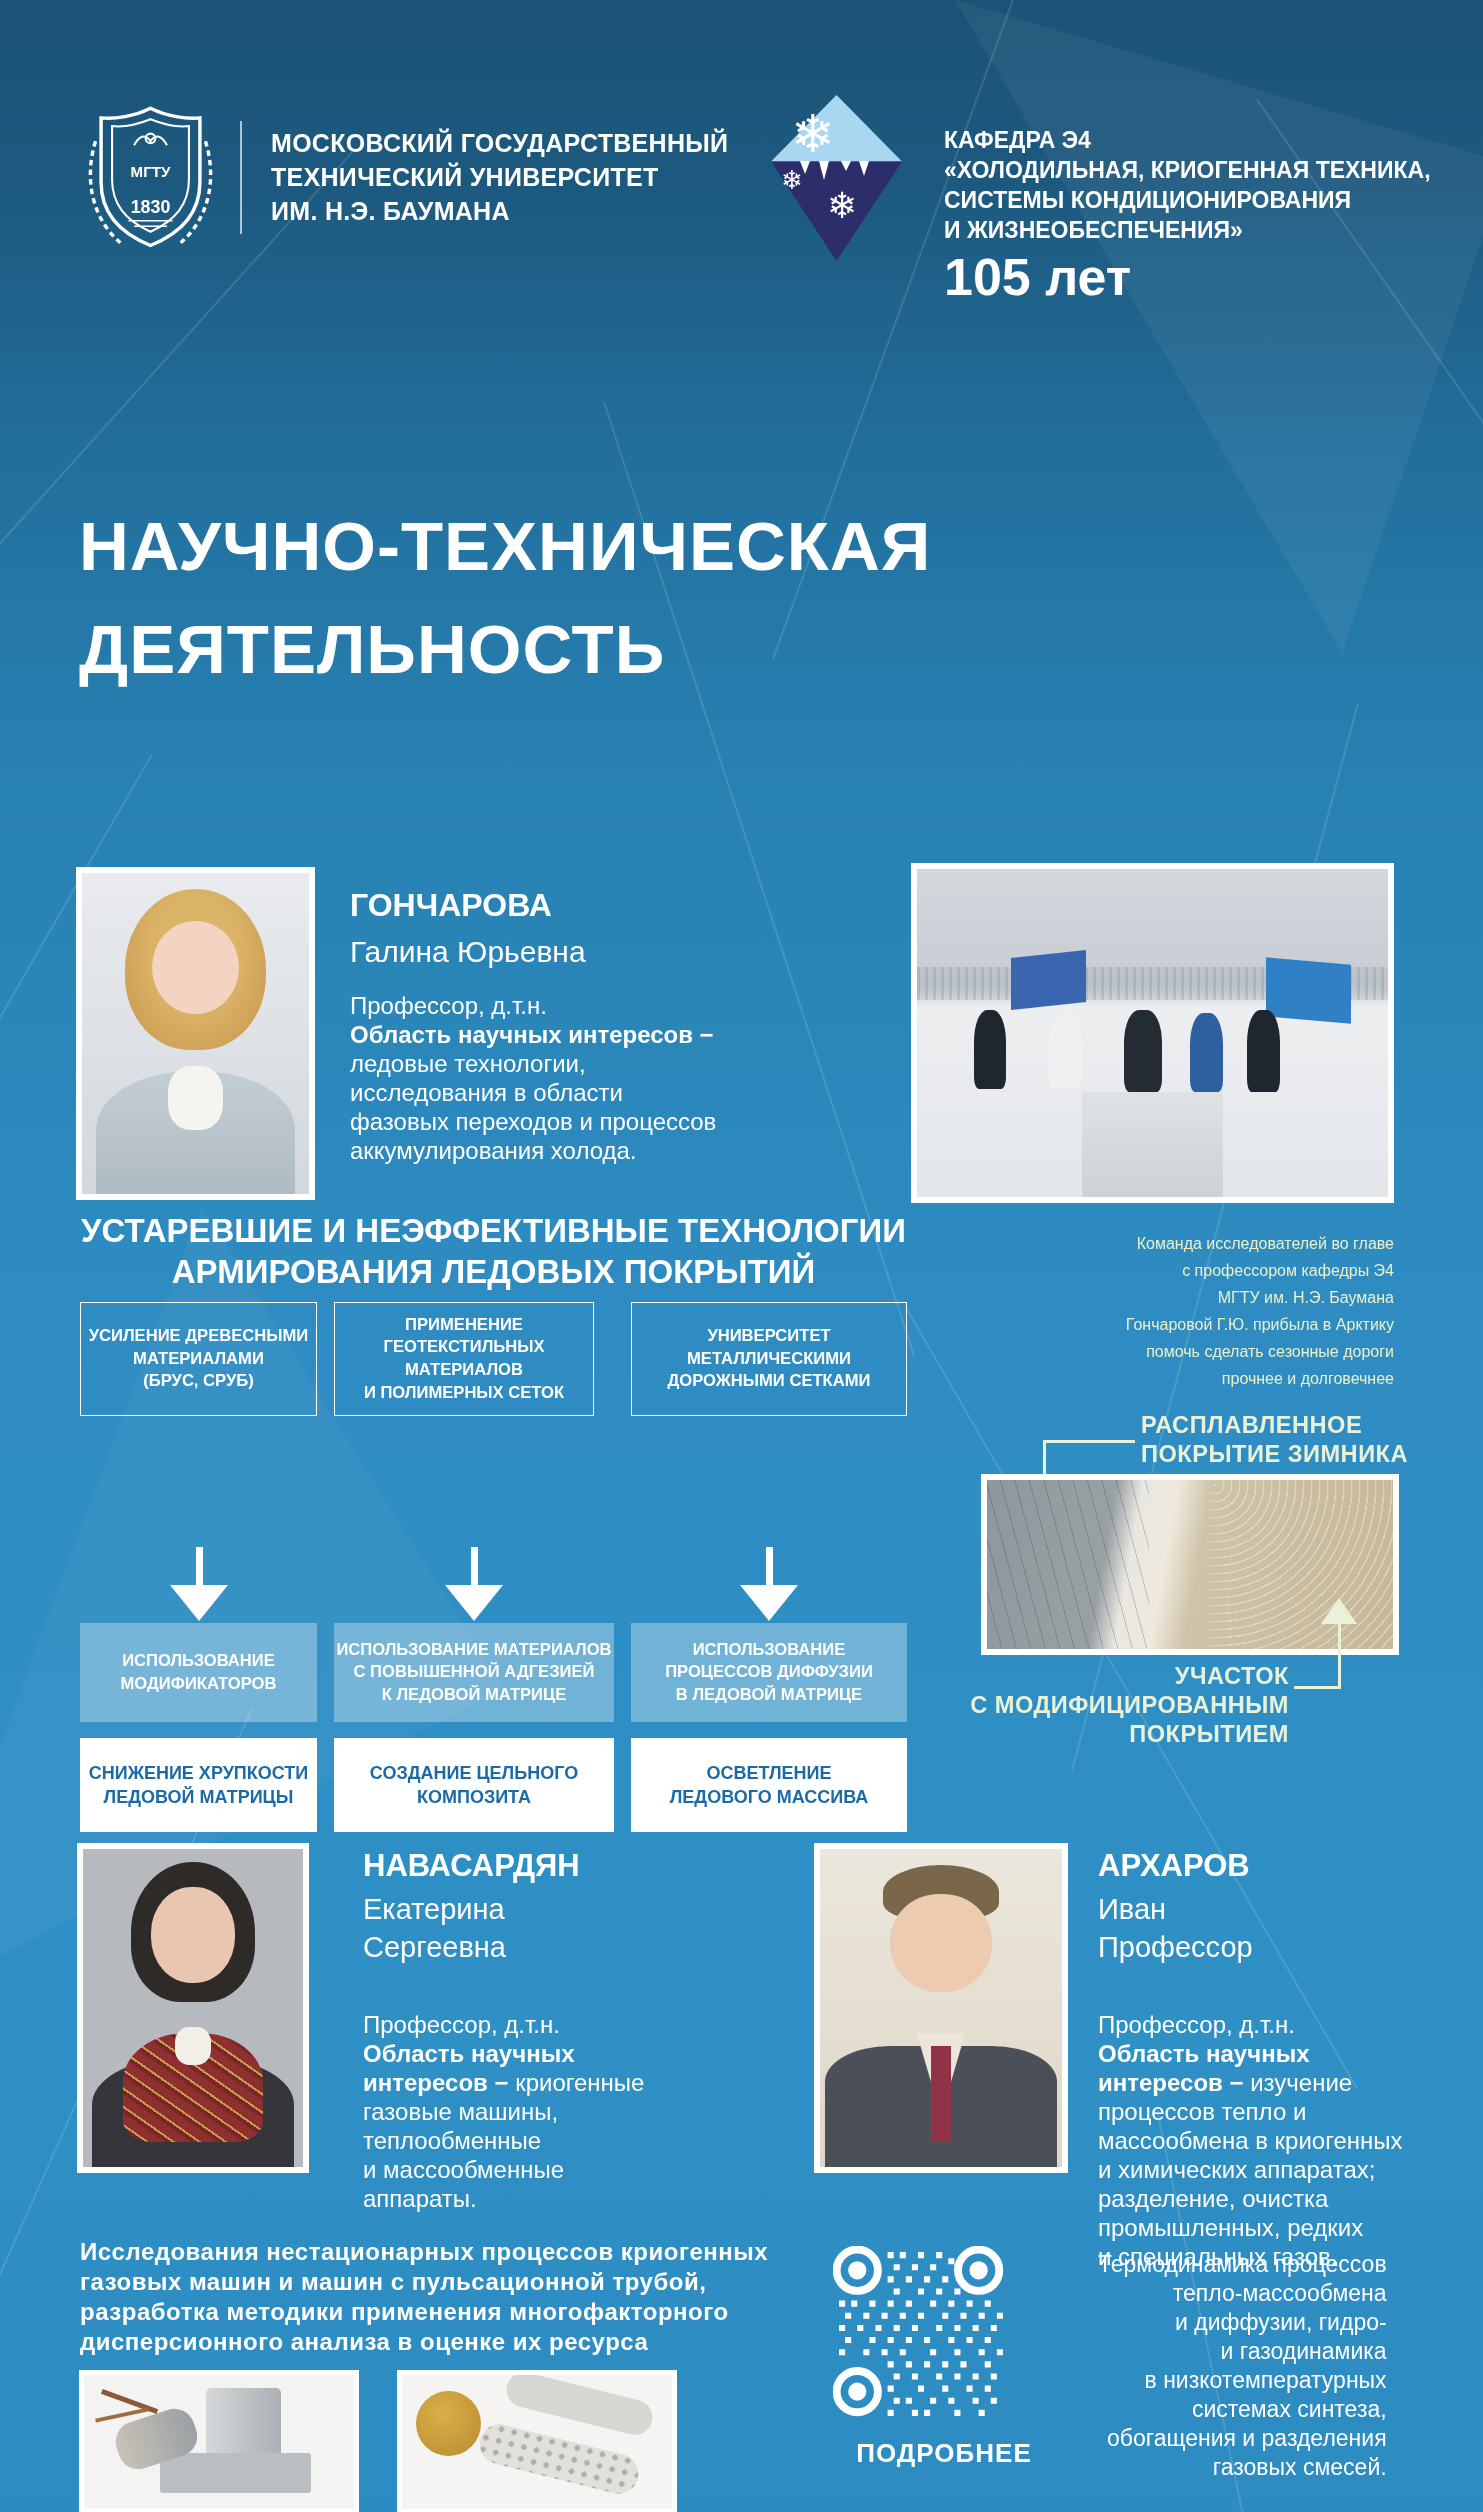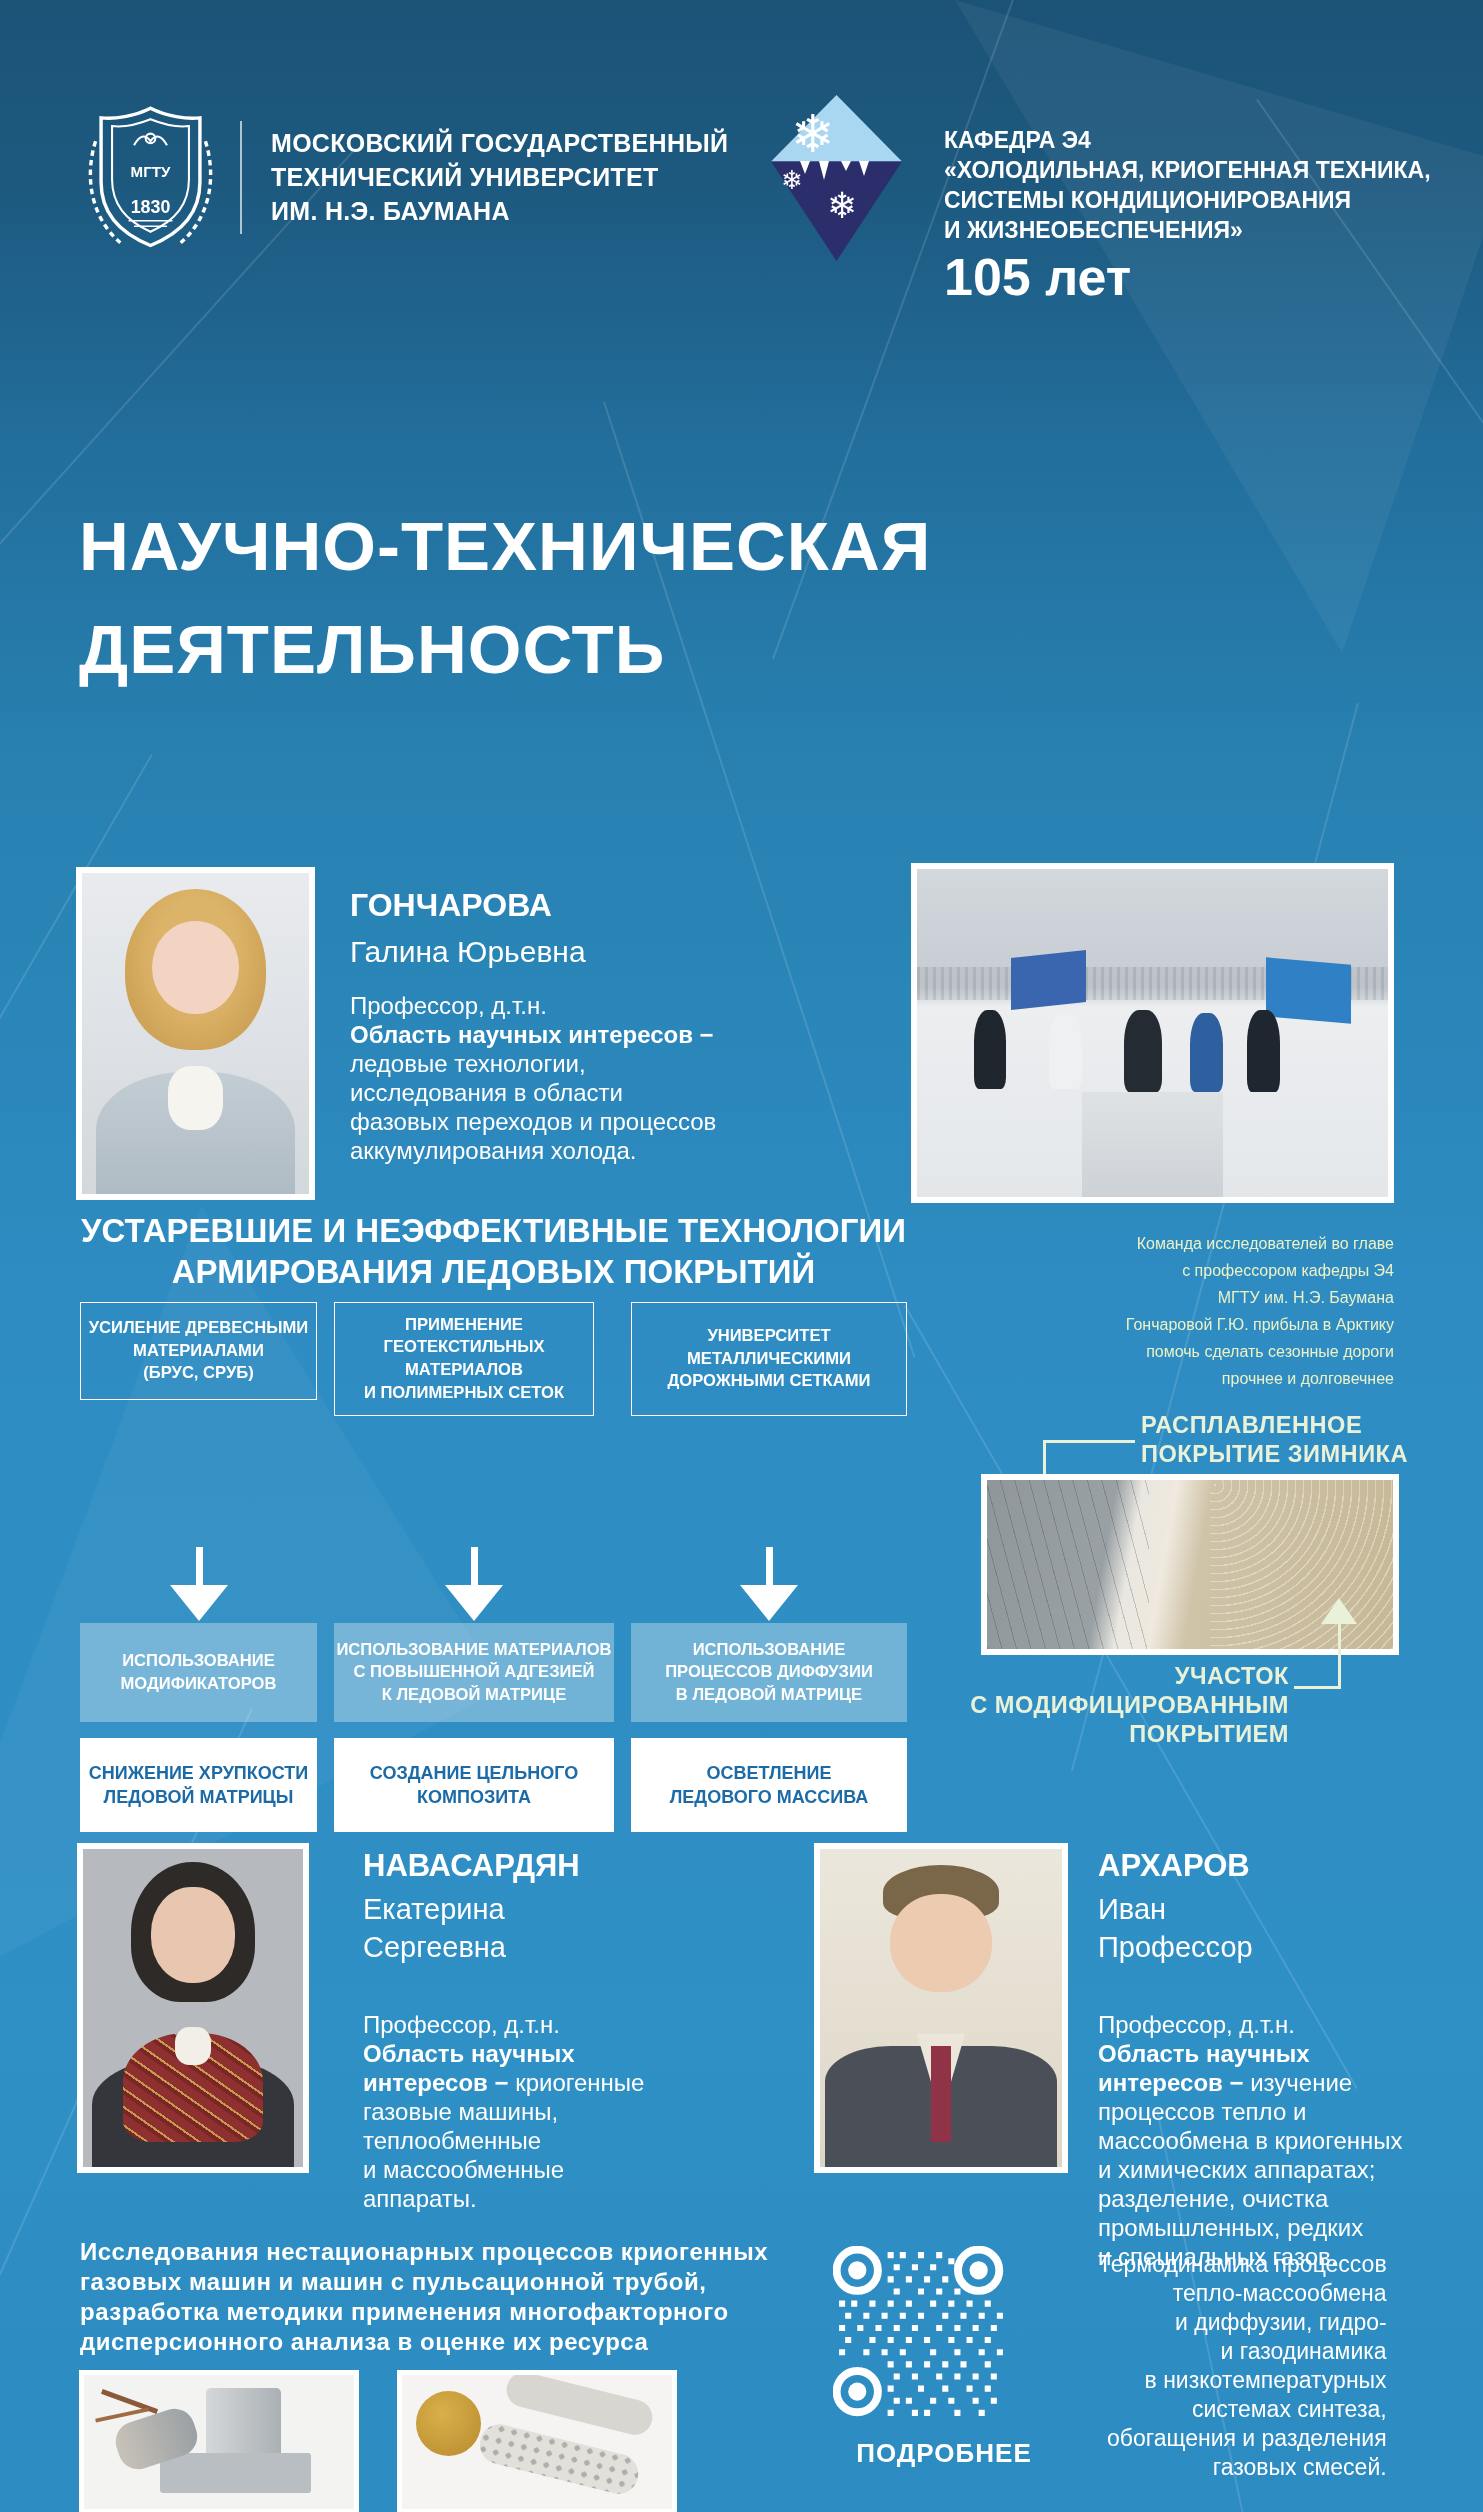--- a/index.html
+++ b/index.html
@@ -163,21 +163,21 @@
   <div class="abs arctic-cap pre">Команда исследователей во главе
 с профессором кафедры Э4
 МГТУ им. Н.Э. Баумана
 Гончаровой Г.Ю. прибыла в Арктику
 помочь сделать сезонные дороги
 прочнее и долговечнее</div>
 
   <div class="abs oldtech-h white pre">УСТАРЕВШИЕ И НЕЭФФЕКТИВНЫЕ ТЕХНОЛОГИИ
 АРМИРОВАНИЯ ЛЕДОВЫХ ПОКРЫТИЙ</div>
 
-  <div class="abs obox pre" style="left:80px;top:1302px;width:237px;height:98px;">УСИЛЕНИЕ ДРЕВЕСНЫМИ
+  <div class="abs obox pre" style="left:80px;top:1302px;width:237px;height:114px;">УСИЛЕНИЕ ДРЕВЕСНЫМИ
 МАТЕРИАЛАМИ
 (БРУС, СРУБ)</div>
   <div class="abs obox pre" style="left:334px;top:1302px;width:260px;height:114px;">ПРИМЕНЕНИЕ
 ГЕОТЕКСТИЛЬНЫХ МАТЕРИАЛОВ
 И ПОЛИМЕРНЫХ СЕТОК</div>
   <div class="abs obox pre" style="left:631px;top:1302px;width:276px;height:114px;">УНИВЕРСИТЕТ
 МЕТАЛЛИЧЕСКИМИ
 ДОРОЖНЫМИ СЕТКАМИ</div>
 
 

